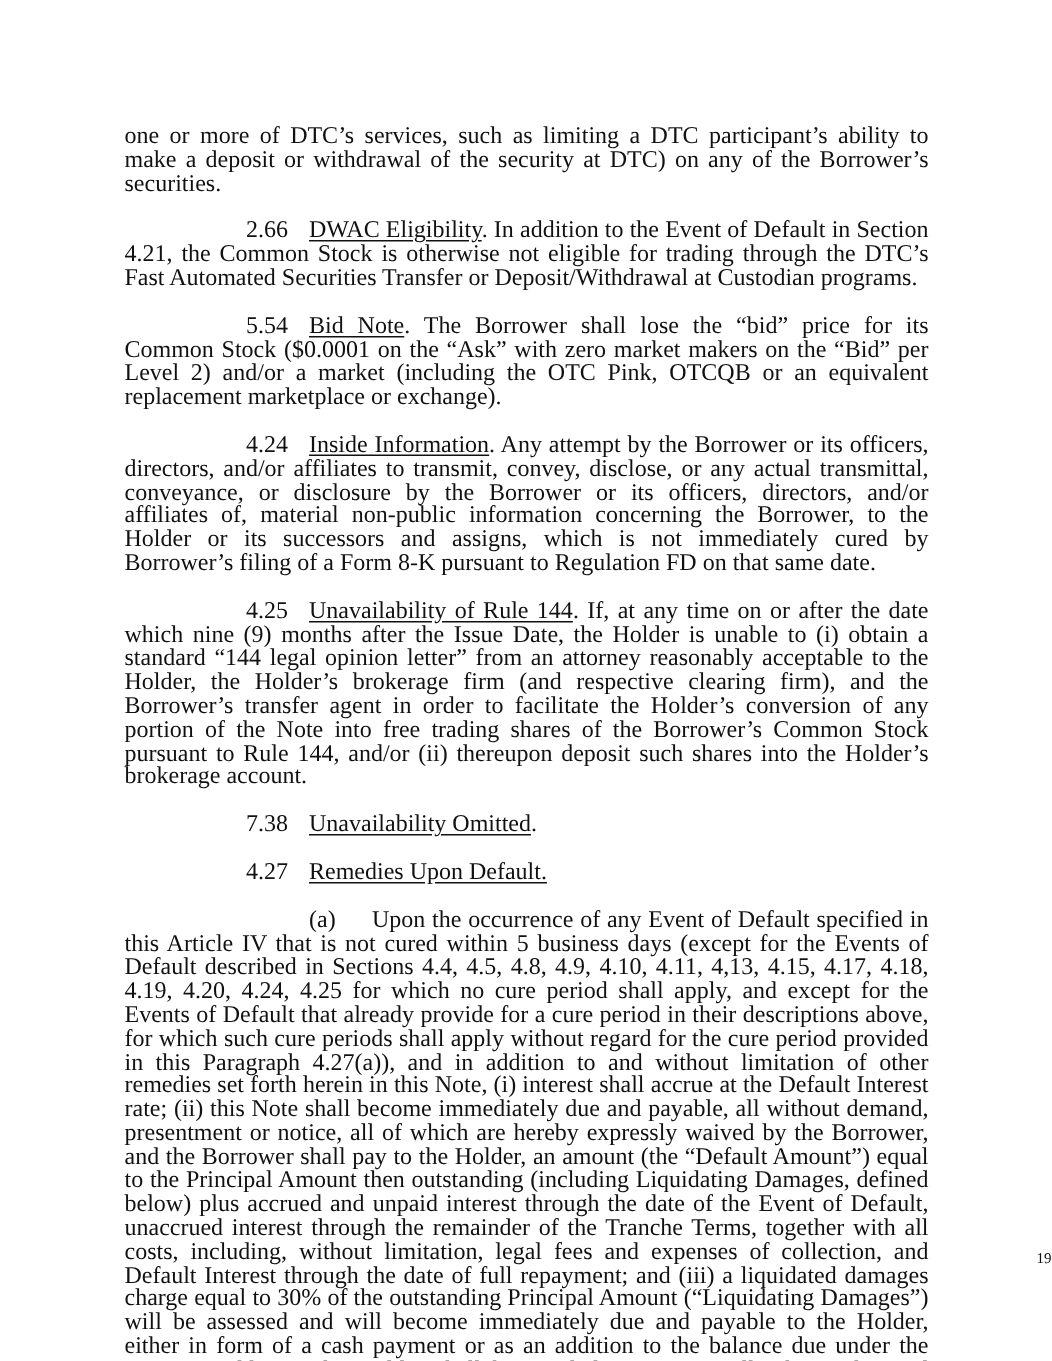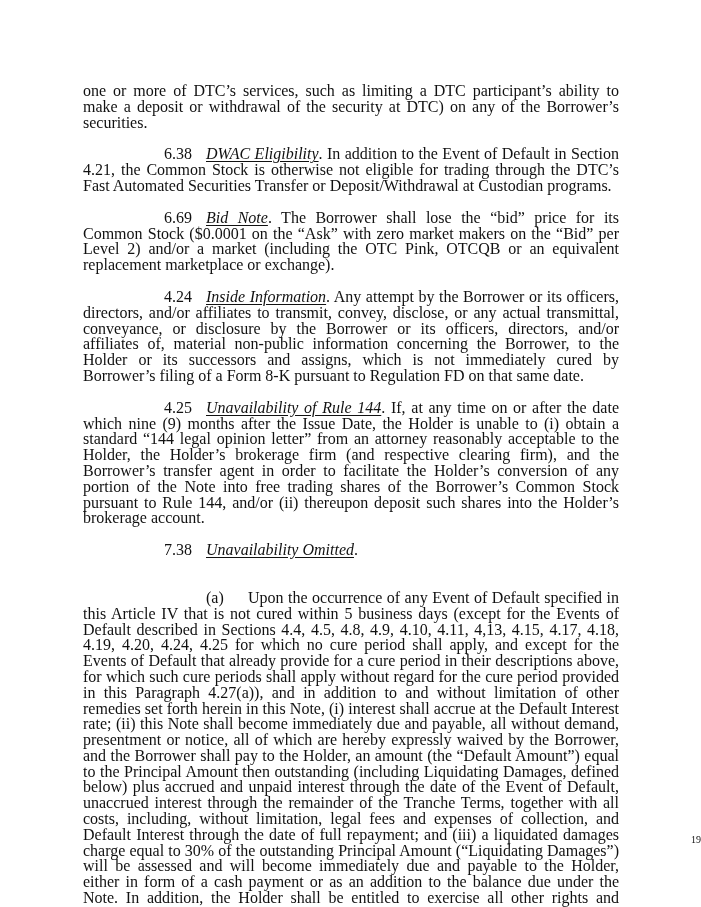--- a/index.html
+++ b/index.html
@@ -35,48 +35,47 @@
       margin-left: 81px;
     }
     .sub-num {
       display: inline-block;
       width: 42px;
       margin-left: 123px;
     }
     .heading {
       text-decoration: underline;
       text-underline-offset: 2px;
-      font-style: italic;
     }
     .page-number {
       position: absolute;
       top: 834px;
       left: 0;
       width: 701px;
       text-align: right;
       font-size: 10px;
     }
   </style>
 </head>
 <body>
 
 <div class="page">
 
   <p class="para">one or more of DTC’s services, such as limiting a DTC participant’s ability to make a deposit or withdrawal of the security at DTC) on any of the Borrower’s securities.</p>
 
   <div class="gap"></div>
 
   <p class="para">
-    <span class="sec-num">6.38</span><span class="heading">DWAC Eligibility</span><span>. In addition to the Event of Default in Section 4.21, the Common Stock is otherwise not eligible for trading through the DTC’s Fast Automated Securities Transfer or Deposit/Withdrawal at Custodian programs.</span>
+    <span class="sec-num">2.66</span><span class="heading">DWAC Eligibility</span><span>. In addition to the Event of Default in Section 4.21, the Common Stock is otherwise not eligible for trading through the DTC’s Fast Automated Securities Transfer or Deposit/Withdrawal at Custodian programs.</span>
   </p>
 
   <div class="gap"></div>
 
   <p class="para">
-    <span class="sec-num">6.69</span><span class="heading">Bid Note</span><span>. The Borrower shall lose the “bid” price for its Common Stock ($0.0001 on the “Ask” with zero market makers on the “Bid” per Level 2) and/or a market (including the OTC Pink, OTCQB or an equivalent replacement marketplace or exchange).</span>
+    <span class="sec-num">5.54</span><span class="heading">Bid Note</span><span>. The Borrower shall lose the “bid” price for its Common Stock ($0.0001 on the “Ask” with zero market makers on the “Bid” per Level 2) and/or a market (including the OTC Pink, OTCQB or an equivalent replacement marketplace or exchange).</span>
   </p>
 
   <div class="gap"></div>
 
   <p class="para">
     <span class="sec-num">4.24</span><span class="heading">Inside Information</span><span>. Any attempt by the Borrower or its officers, directors, and/or affiliates to transmit, convey, disclose, or any actual transmittal, conveyance, or disclosure by the Borrower or its officers, directors, and/or affiliates of, material non-public information concerning the Borrower, to the Holder or its successors and assigns, which is not immediately cured by Borrower’s filing of a Form 8-K pursuant to Regulation FD on that same date.</span>
   </p>
 
   <div class="gap"></div>
 
@@ -85,20 +84,23 @@
   </p>
 
   <div class="gap"></div>
 
   <p class="para">
     <span class="sec-num">7.38</span><span class="heading">Unavailability Omitted</span><span>.</span>
   </p>
 
   <div class="gap"></div>
 
+  <p class="para">
+    <span class="sec-num">4.27</span><span class="heading">Remedies Upon Default.</span><span></span>
+  </p>
 
   <div class="gap"></div>
 
   <p class="para">
     <span class="sub-num">(a)</span><span>Upon the occurrence of any Event of Default specified in this Article IV that is not cured within 5 business days (except for the Events of Default described in Sections 4.4, 4.5, 4.8, 4.9, 4.10, 4.11, 4,13, 4.15, 4.17, 4.18, 4.19, 4.20, 4.24, 4.25 for which no cure period shall apply, and except for the Events of Default that already provide for a cure period in their descriptions above, for which such cure periods shall apply without regard for the cure period provided in this Paragraph 4.27(a)), and in addition to and without limitation of other remedies set forth herein in this Note, (i) interest shall accrue at the Default Interest rate; (ii) this Note shall become immediately due and payable, all without demand, presentment or notice, all of which are hereby expressly waived by the Borrower, and the Borrower shall pay to the Holder, an amount (the “Default Amount”) equal to the Principal Amount then outstanding (including Liquidating Damages, defined below) plus accrued and unpaid interest through the date of the Event of Default, unaccrued interest through the remainder of the Tranche Terms, together with all costs, including, without limitation, legal fees and expenses of collection, and Default Interest through the date of full repayment;  and (iii) a liquidated damages charge equal to 30% of the outstanding Principal Amount (“Liquidating Damages”) will be assessed and will become immediately due and payable to the Holder, either in form of a cash payment or as an addition to the balance due under the Note. In addition, the Holder shall be entitled to exercise all other rights and remedies available at law</span>
   </p>
 
 </div>
 
 <div class="page-number">19</div>

